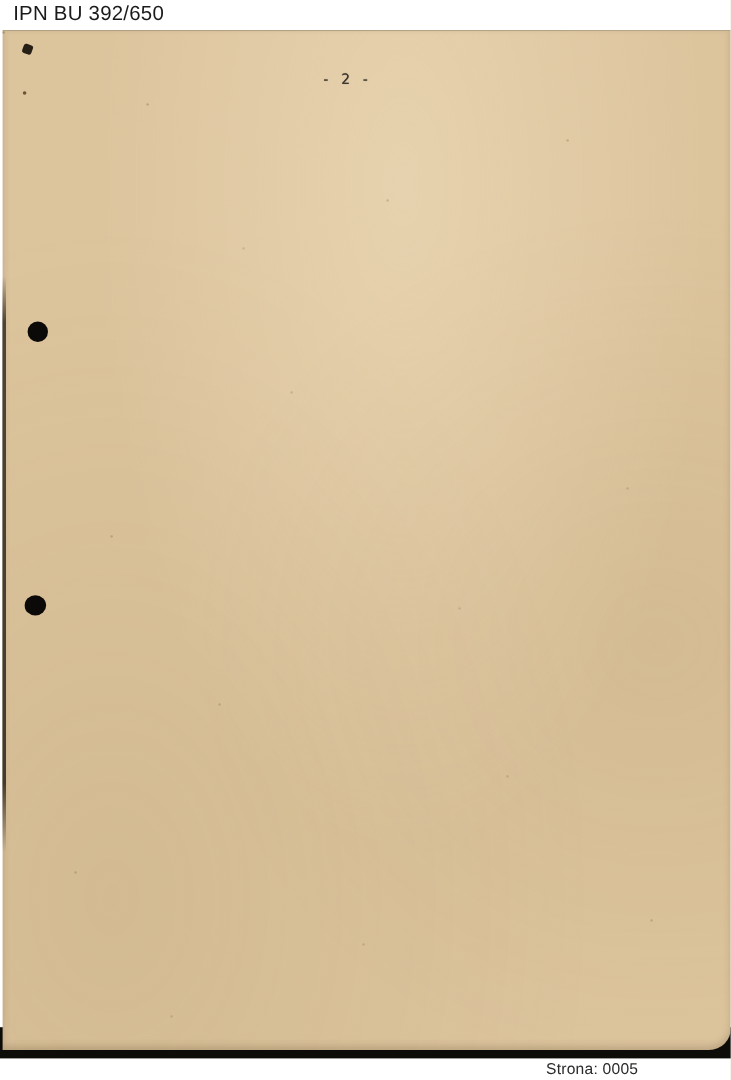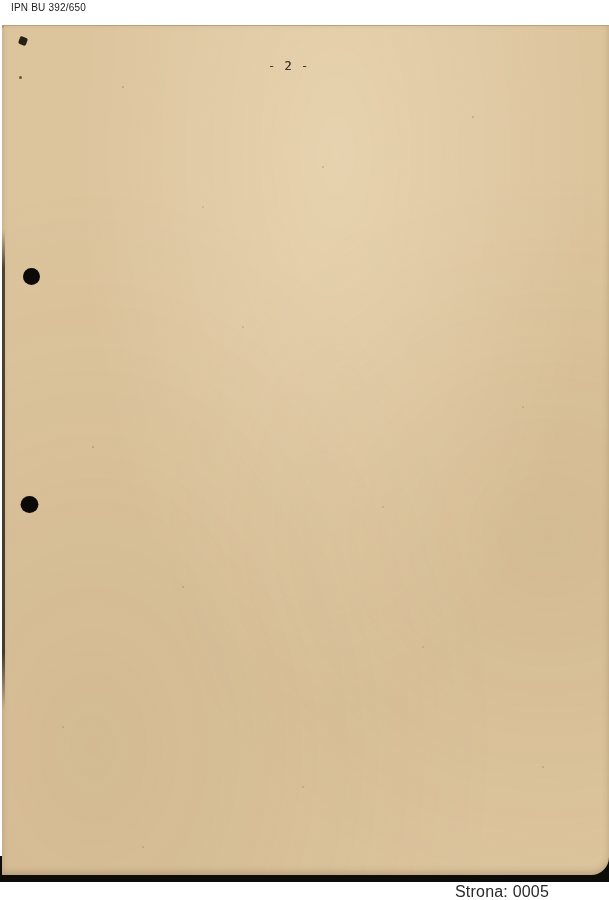--- a/index.html
+++ b/index.html
@@ -3,21 +3,21 @@
 <meta charset="utf-8">
 <style>
   html,body{margin:0;padding:0;}
   body{
     width:609px;height:900px;position:relative;overflow:hidden;
     background:#ffffff;
     font-family:"Liberation Sans", sans-serif;
   }
   .archive-ref{
     position:absolute;left:11px;top:2px;
-    font-size:10px;color:var(--header_text,#1b1b1b);letter-spacing:0.2px;
+    font-size:17px;color:var(--header_text,#1b1b1b);letter-spacing:0.2px;
   }
   .bottom-band{
     position:absolute;left:0;top:856px;width:609px;height:26px;
     background:var(--band,#0e0c09);z-index:0;
   }
   .scan-page{
     position:absolute;left:2px;top:25px;width:607px;height:849px;z-index:1;
     background:
       radial-gradient(ellipse at 55% 15%, rgba(255,243,214,0.30), transparent 55%),
       radial-gradient(ellipse at 15% 85%, rgba(130,98,55,0.10), transparent 55%),
@@ -70,21 +70,21 @@
   .ink-mark{
     position:absolute;left:19px;top:37px;width:8px;height:8px;
     background:#261f16;border-radius:2px;transform:rotate(20deg);z-index:3;
   }
   .ink-speck{
     position:absolute;left:19px;top:76px;width:3px;height:3px;border-radius:50%;
     background:#6b5334;z-index:3;
   }
   .footer-page-label{
     position:absolute;left:455px;top:883px;
-    font-size:16px;color:var(--footer_text,#2a2a2a);z-index:2;letter-spacing:0.2px;
+    font-size:13px;color:var(--footer_text,#2a2a2a);z-index:2;letter-spacing:0.2px;
   }
 </style>
 </head>
 <body style="--paper: #dcc49d; --ink: #3f382e; --band: #0e0c09; --pencil: #8d8270; --header_text: #1b1b1b; --footer_text: #2a2a2a;">
 
 <div class="archive-ref">IPN BU 392/650</div>
 
 <div class="bottom-band"></div>
 
 <div class="scan-page">

